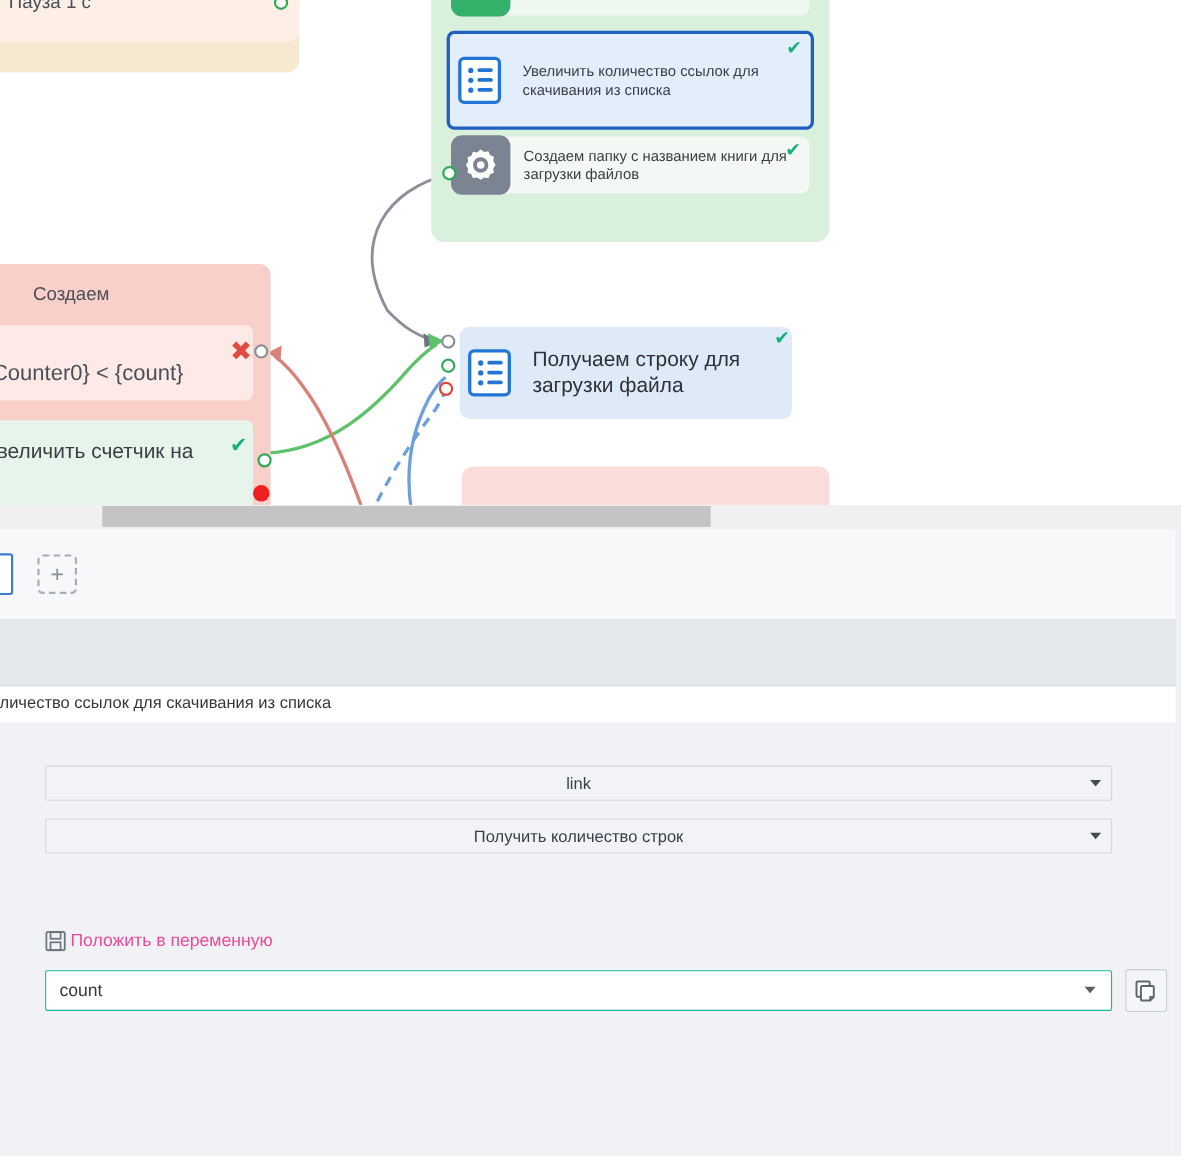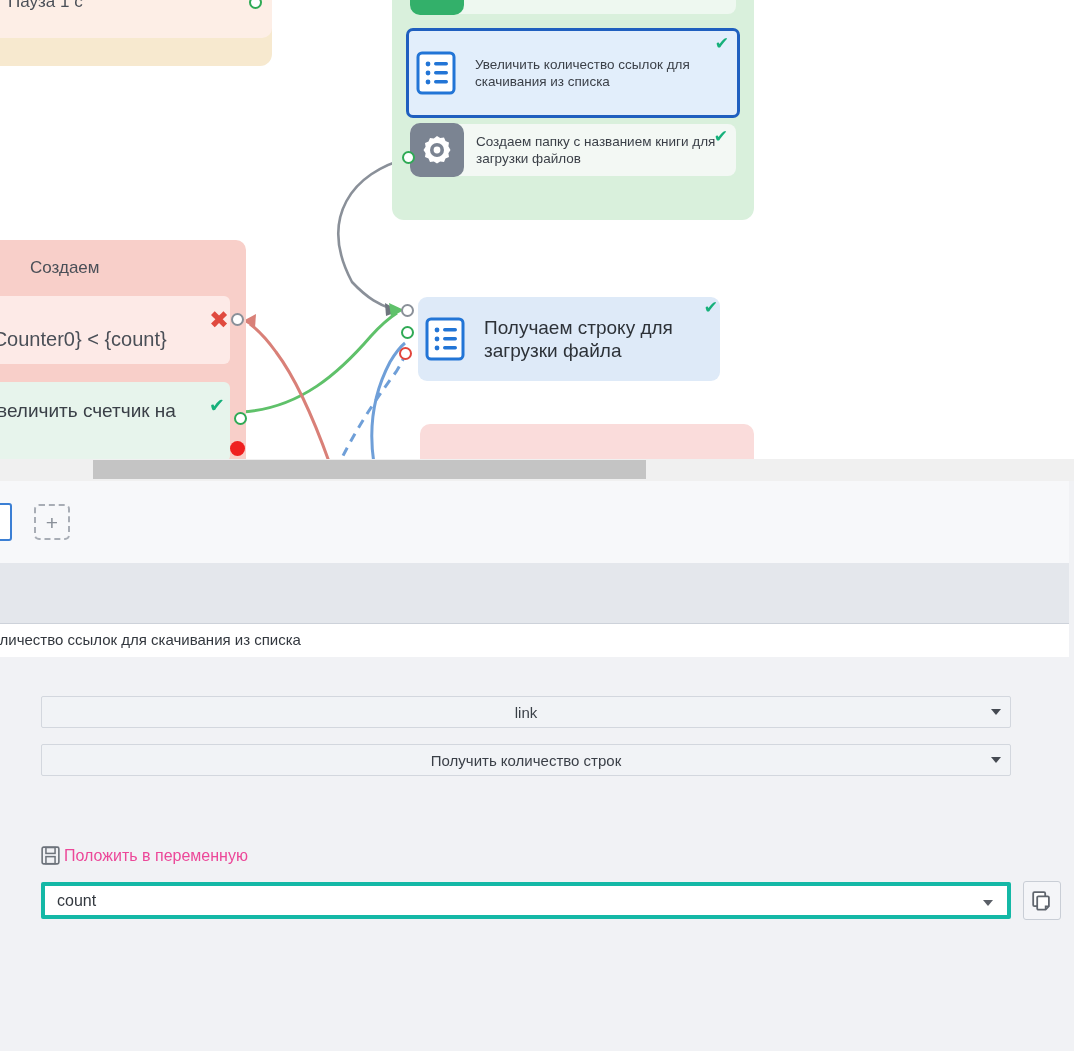--- a/index.html
+++ b/index.html
@@ -183,21 +183,21 @@
     border-top:6px solid #454a52;
   }
 
   .var-label-row{
     position:absolute;left:41px;top:846px;display:flex;align-items:center;gap:4px;
   }
   .var-label-row .vtext{font-size:16px;color:#ec4899;}
 
   .var-input{
     position:absolute;left:41px;top:882px;width:970px;height:37px;box-sizing:border-box;
-    background:#ffffff;border:4px solid #14b8a6;border-radius:2px;
+    background:#ffffff;border:1px solid #14b8a6;border-radius:2px;
     display:flex;align-items:center;
   }
   .var-input .vval{padding-left:12px;font-size:16px;color:#33383f;}
   .var-input .caret{right:14px;top:14px;border-top-color:#5a5f67;}
 
   .copy-btn{
     position:absolute;left:1023px;top:881px;width:38px;height:39px;box-sizing:border-box;
     background:#f4f5f8;border:1px solid #c9ced6;border-radius:3px;
     display:flex;align-items:center;justify-content:center;
   }

